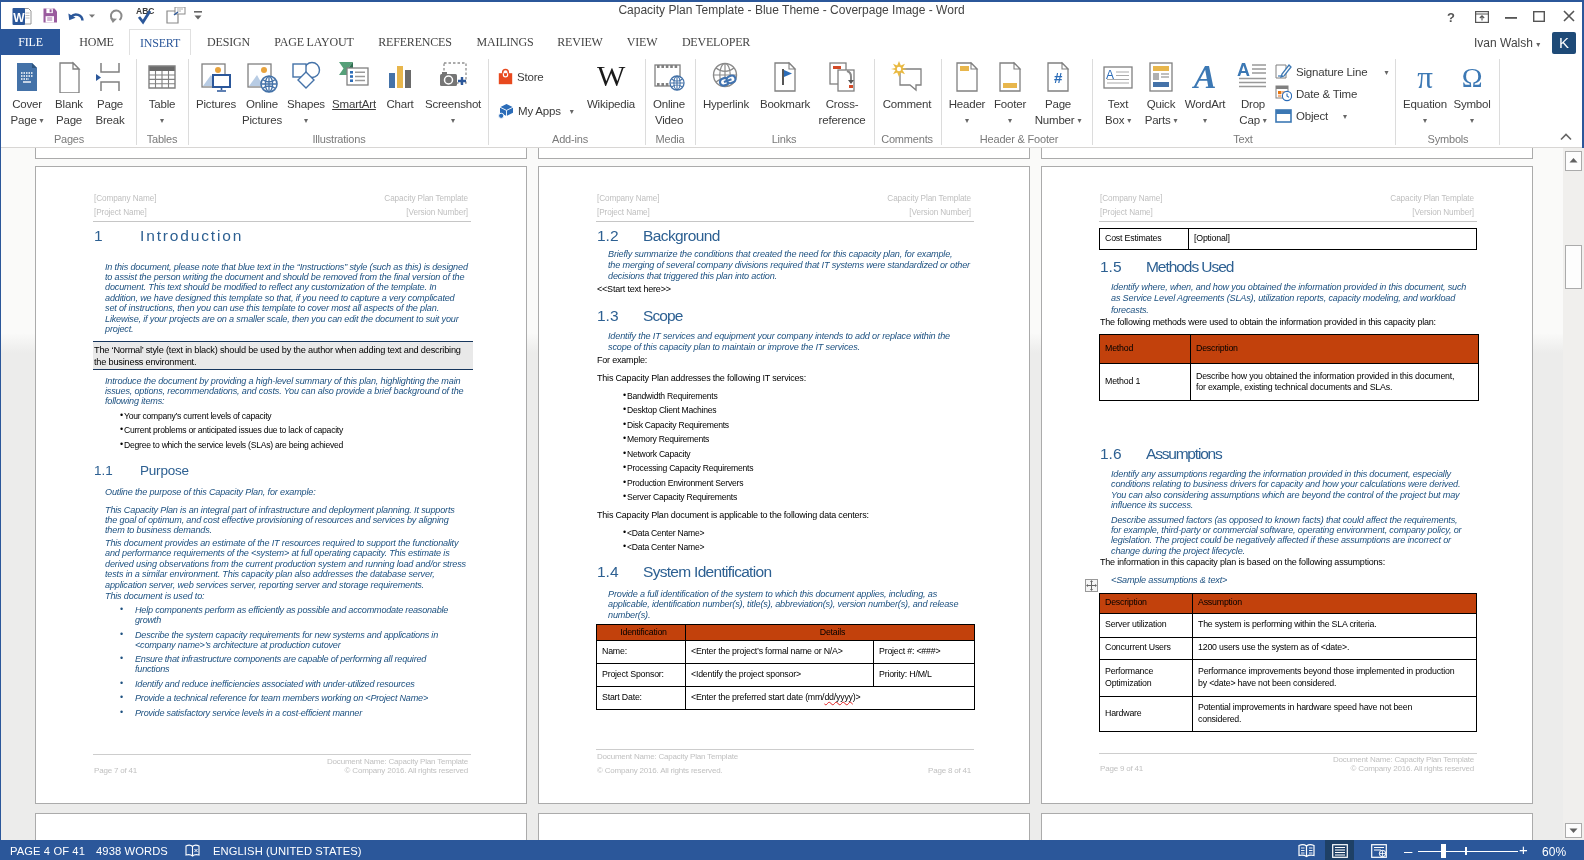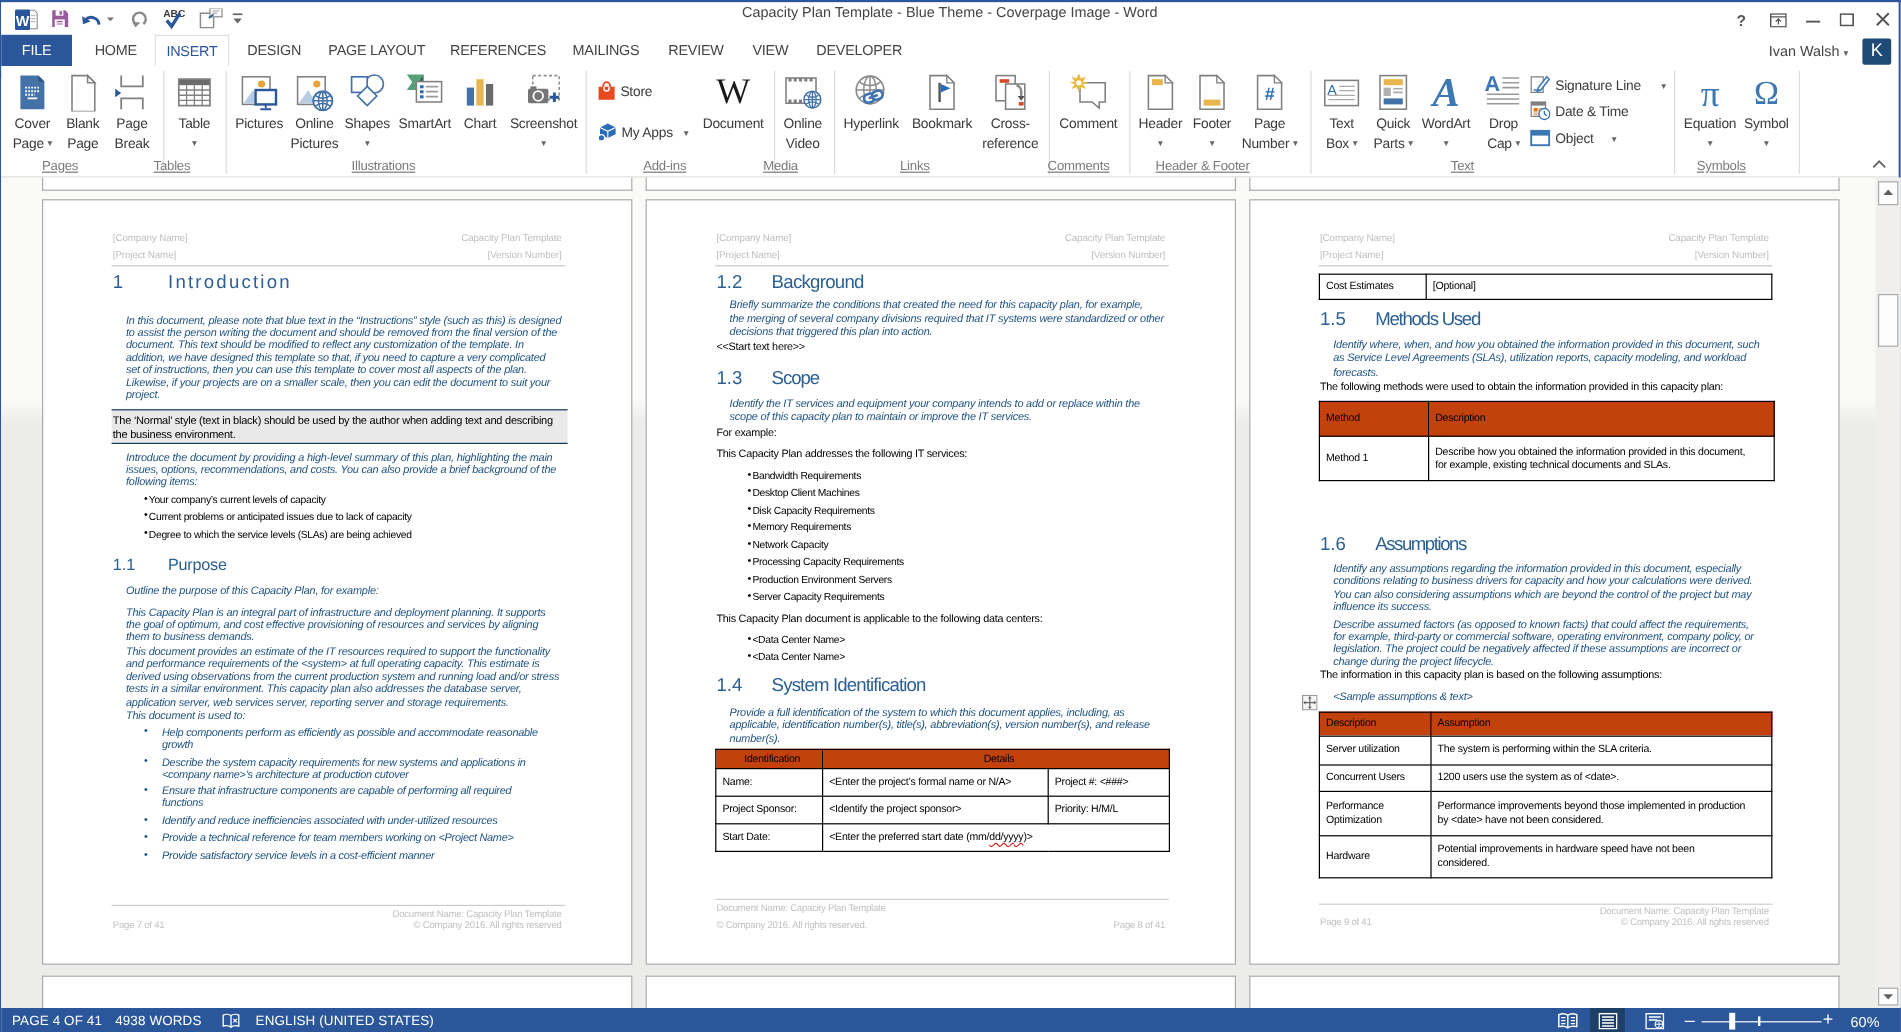--- a/index.html
+++ b/index.html
@@ -5,27 +5,27 @@
 * { margin:0; padding:0; box-sizing:border-box; }
 html,body { width:1584px; height:860px; overflow:hidden; }
 body { font-family:"Liberation Sans", sans-serif; position:relative; background:#fff; }
 #win { position:absolute; left:0; top:0; width:1584px; height:860px; border-top:2px solid #2B579A; border-left:1px solid #2B579A; border-right:2px solid #2B579A; }
 
 #titlebar { position:absolute; left:0; top:0; width:100%; height:27px; background:#FFFFFF; }
 #title { position:absolute; top:1px; left:0; width:100%; text-align:center; font-size:12px; color:#444; }
 .winctl { position:absolute; top:9px; color:#666; }
 
 #tabrow { position:absolute; left:0; top:27px; width:100%; height:26px; background:#FFFFFF; }
-.tab { position:absolute; top:0; height:36px; line-height:26px; font-size:12px; letter-spacing:-0.2px; color:#444; text-align:center; }
+.tab { position:absolute; top:0; height:36px; line-height:26px; font-size:12px; letter-spacing:-0.2px; color:#444; text-align:center;font-family:Liberation Serif, serif; }
 #tab-file { left:0; width:59px; background:#2B579A; color:#fff; }
 #tab-insert { background:#fff; color:#2B579A; border:1px solid #E0E0E0; border-bottom:none; }
 
 #ribbon { position:absolute; left:0; top:53px; width:100%; height:93px; background:#FFFFFF; border-bottom:1px solid #D8D6D4; }
 .rsep { position:absolute; top:4px; height:86px; width:1px; background:#DCDCDC; }
-.rgroup-label { position:absolute; top:77px; height:14px; font-size:11px; color:#7A7A7A; text-align:left; line-height:14px; letter-spacing:-0.2px;text-decoration:underline;}
+.rgroup-label { position:absolute; top:77px; height:14px; font-size:11px; color:#7A7A7A; text-align:center; line-height:14px; letter-spacing:-0.2px;}
 .rbtn { position:absolute; top:4px; text-align:center; font-size:11.5px; letter-spacing:-0.2px; color:#3b3b3b; }
 .rbtn .ric { display:block; margin:2px auto 3px auto; width:32px; height:32px; }
 .rbtn .lbl { display:block; line-height:16px; }
 .dda { font-size:8px; color:#666; vertical-align:1px;}
 .menubtn { position:absolute; font-size:11.5px; letter-spacing:-0.2px; color:#3b3b3b; height:22px; line-height:22px; white-space:nowrap; }
 .menubtn svg { vertical-align:-4px; margin-right:4px; }
 
 #docarea { position:absolute; left:0; top:146px; width:1583px; height:692px; background:linear-gradient(#FAFAF9 0px, #FAFAF9 185px, #ECECEB 205px, #ECECEB 691px); }
 .pagetop { position:absolute; top:0; height:10.5px; background:#fff; border:1px solid #ABABAB; border-top:none; }
 .page { position:absolute; top:18px; width:492px; height:638px; background:#fff; border:1px solid #ABABAB; }
@@ -213,21 +213,21 @@
       </div>
   <div class="rbtn" style="left:282px;width:46px;">
         <svg class="ric" viewBox="0 0 32 32">
           <circle cx="22" cy="9" r="7.5" fill="none" stroke="#4472A8" stroke-width="1.4"></circle>
           <rect x="3" y="3" width="13" height="13" fill="#fff" stroke="#4472A8" stroke-width="1.4"></rect>
           <path d="M16 11 l8 8-8 8-8-8z" fill="#fff" stroke="#4472A8" stroke-width="1.4"></path>
         </svg>
         <span class="lbl">Shapes</span>
         <span class="lbl"><span class="dda">▾</span></span>
       </div>
-  <div class="rbtn" style="left:327px;width:52px;">
+  <div class="rbtn" style="left:327px;width:52px;text-decoration:underline;">
         <svg class="ric" viewBox="0 0 32 32">
           <path d="M1 1h14l-5 6.5 5 6.5H1l4.5-6.5z" fill="#56A079"></path>
           <path d="M15 1l-5 6.5 5 6.5z" fill="#2e6e50"></path>
           <rect x="9" y="7" width="21" height="17" fill="#fff" stroke="#808080" stroke-width="1.3"></rect>
           <rect x="12" y="10" width="3" height="2.6" fill="#2B6CB8"></rect>
           <rect x="12" y="14.2" width="3" height="2.6" fill="#2B6CB8"></rect>
           <rect x="12" y="18.4" width="3" height="2.6" fill="#2B6CB8"></rect>
           <path d="M17 11.2h10M17 15.4h10M17 19.6h10" stroke="#9a9a9a" stroke-width="1.5"></path>
         </svg>
         <span class="lbl">SmartArt</span>
@@ -259,21 +259,21 @@
         </svg>Store</div>
   <div class="menubtn" style="left:497px;top:45px;"><svg width="16" height="16" viewBox="0 0 16 16">
           <path d="M8.5 1 L15 4.2 L15 9.8 L8.5 13 L2 9.8 L2 4.2 z" fill="#2B6CB8"></path>
           <path d="M2 4.2 L8.5 7.4 L15 4.2 M8.5 7.4 V13" fill="none" stroke="#fff" stroke-width="0.9"></path>
           <circle cx="3.2" cy="12.8" r="2.6" fill="#2B6CB8" stroke="#fff" stroke-width="0.9"></circle>
         </svg>My Apps <span class="dda" style="margin-left:6px">▾</span></div>
   <div class="rbtn" style="left:582px;width:56px;">
         <svg class="ric" viewBox="0 0 32 32">
           <text x="16" y="25" text-anchor="middle" font-family="Liberation Serif" font-size="30" fill="#1a1a1a">W</text>
         </svg>
-        <span class="lbl">Document</span>
+        <span class="lbl">Wikipedia</span>
       </div>
 
   <div class="rbtn" style="left:646px;width:44px;">
         <svg class="ric" viewBox="0 0 32 32">
           <rect x="2" y="4" width="25" height="21" fill="#fff" stroke="#808080" stroke-width="1.3"></rect>
           <path d="M4 5.5h21" stroke="#808080" stroke-width="3" stroke-dasharray="2.6 1.8"></path>
           <path d="M4 23.5h21" stroke="#808080" stroke-width="3" stroke-dasharray="2.6 1.8"></path>
           <circle cx="24" cy="22" r="7" fill="#fff" stroke="#4472A8" stroke-width="1.3"></circle>
           <path d="M17.5 22h13M24 15.5v13M19 18.3a8 8 0 0 0 10 0M19 25.7a8 8 0 0 1 10 0" fill="none" stroke="#4472A8" stroke-width="1.1"></path>
           <ellipse cx="24" cy="22" rx="3.1" ry="6.6" fill="none" stroke="#4472A8" stroke-width="1.1"></ellipse>

